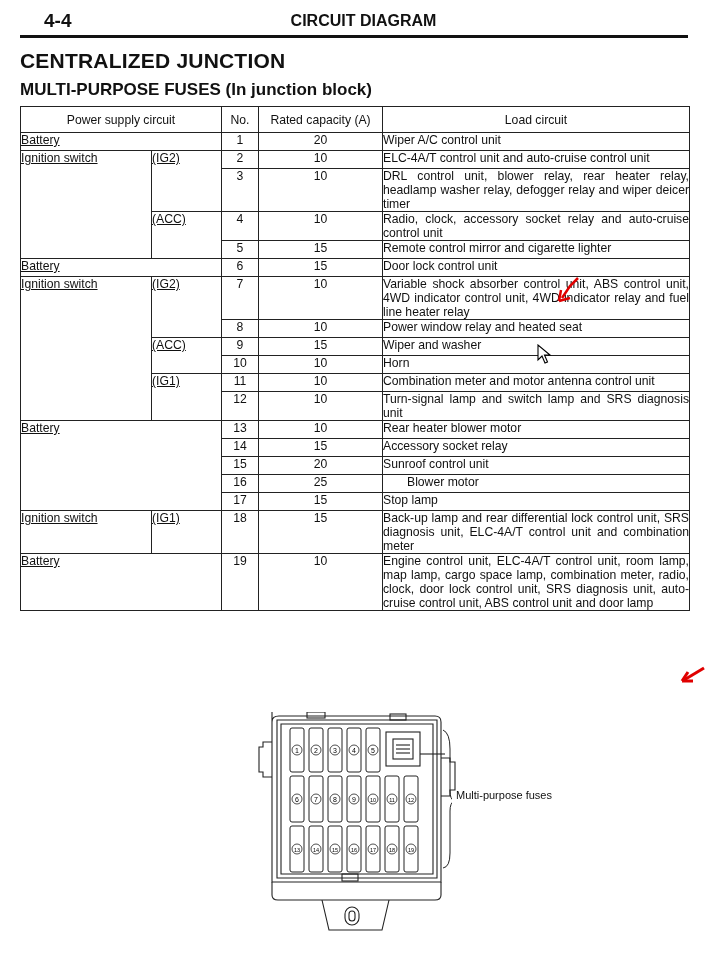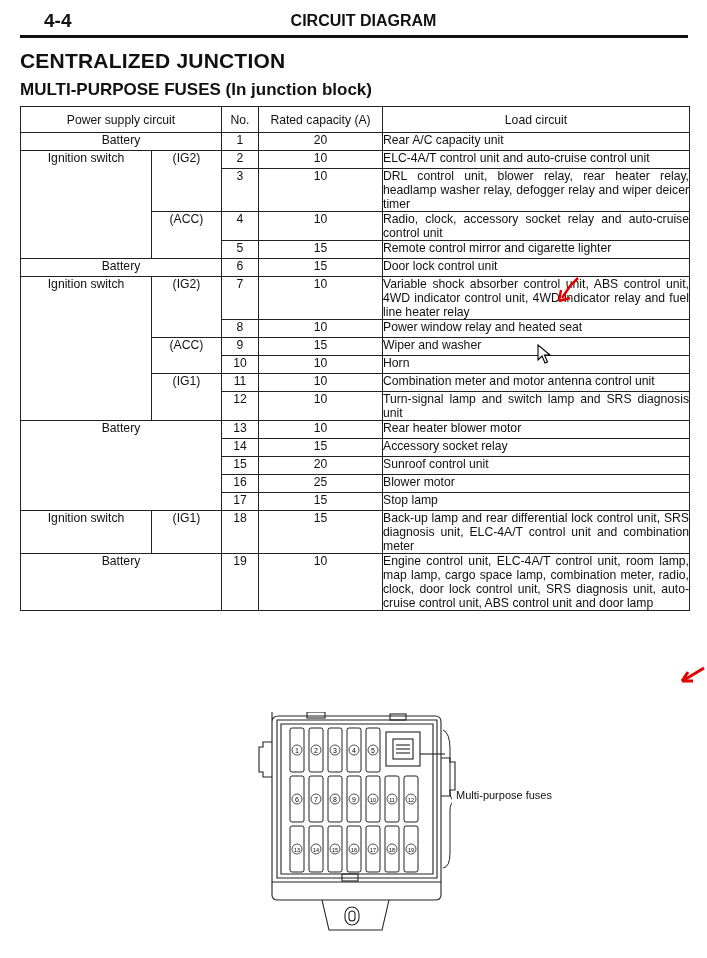--- a/index.html
+++ b/index.html
@@ -10,21 +10,21 @@
                    font-size:16px; font-weight:bold; padding-left:20px; box-sizing:border-box; }
   .header-rule { position:absolute; left:20px; top:35px; width:668px; height:3px; background:#111; }
   .h1 { position:absolute; left:20px; top:49px; font-size:21px; font-weight:bold; letter-spacing:0.2px;text-align:right; }
   .h2 { position:absolute; left:20px; top:80px; font-size:17px; font-weight:bold; }
   table.fuses { position:absolute; left:20px; top:106px; width:669px; border-collapse:collapse;
                 font-size:12.2px; table-layout:fixed; }
   table.fuses td, table.fuses th { border:1px solid #222; padding:0; vertical-align:top; }
   table.fuses th { font-weight:normal; height:25px; vertical-align:middle; text-align:center; }
   td.num { text-align:center; padding-top:5px; }
   td.load { padding:5px 6px 3px 6px; line-height:14px; text-align:justify; }
-  td.src { text-align:center; vertical-align:middle; line-height:14px; }
+  td.src { vertical-align:middle; line-height:14px;text-decoration:underline; }
   tr.r1 td { height:25px; }
   .cursor { position:absolute; left:537px; top:344px; }
   .arrow1 { position:absolute; left:556px; top:276px; }
   .arrow2 { position:absolute; left:680px; top:664px; }
   .diagram { position:absolute; left:255px; top:712px; }
   .caption { position:absolute; left:456px; top:789px; font-size:11px; }
   .fig-id { position:absolute; left:405px; top:943px; font-size:9px; font-weight:bold;margin-top:45px; }
 </style>
 </head>
 <body>
@@ -49,21 +49,21 @@
       <th>No.</th>
       <th>Rated capacity (A)</th>
       <th>Load circuit</th>
     </tr>
   </thead>
   <tbody>
     <tr class="r1">
       <td colspan="2" class="src" style="height: 17px;">Battery</td>
       <td class="num" style="height: 17px;">1</td>
       <td class="num" style="height: 17px;">20</td>
-      <td class="load" style="height: 17px;">Rear A/C capacity unit</td>
+      <td class="load" style="height: 17px;">Wiper A/C control unit</td>
     </tr>
     <tr>
       <td rowspan="4" class="src" style="height: 17px;">Ignition switch</td>
       <td rowspan="2" class="src" style="height: 17px;">(IG2)</td>
       <td class="num" style="height: 17px;">2</td>
       <td class="num" style="height: 17px;">10</td>
       <td class="load" style="height: 17px;">ELC-4A/T control unit and auto-cruise control unit</td>
     </tr>
     <tr>
       <td class="num" style="height: 17px;">3</td>
@@ -133,21 +133,21 @@
       <td class="load" style="height: 17px;">Accessory socket relay</td>
     </tr>
     <tr>
       <td class="num" style="height: 17px;">15</td>
       <td class="num" style="height: 17px;">20</td>
       <td class="load" style="height: 17px;">Sunroof control unit</td>
     </tr>
     <tr>
       <td class="num" style="height: 17px;">16</td>
       <td class="num" style="height: 17px;">25</td>
-      <td class="load" style="height: 17px;">Blower motor</td>
+      <td class="load" style="height: 17px; padding-left: 24px;">Blower motor</td>
     </tr>
     <tr>
       <td class="num" style="height: 17px;">17</td>
       <td class="num" style="height: 17px;">15</td>
       <td class="load" style="height: 17px;">Stop lamp</td>
     </tr>
     <tr>
       <td class="src" style="height: 17px;">Ignition switch</td>
       <td class="src" style="height: 17px;">(IG1)</td>
       <td class="num" style="height: 17px;">18</td>

